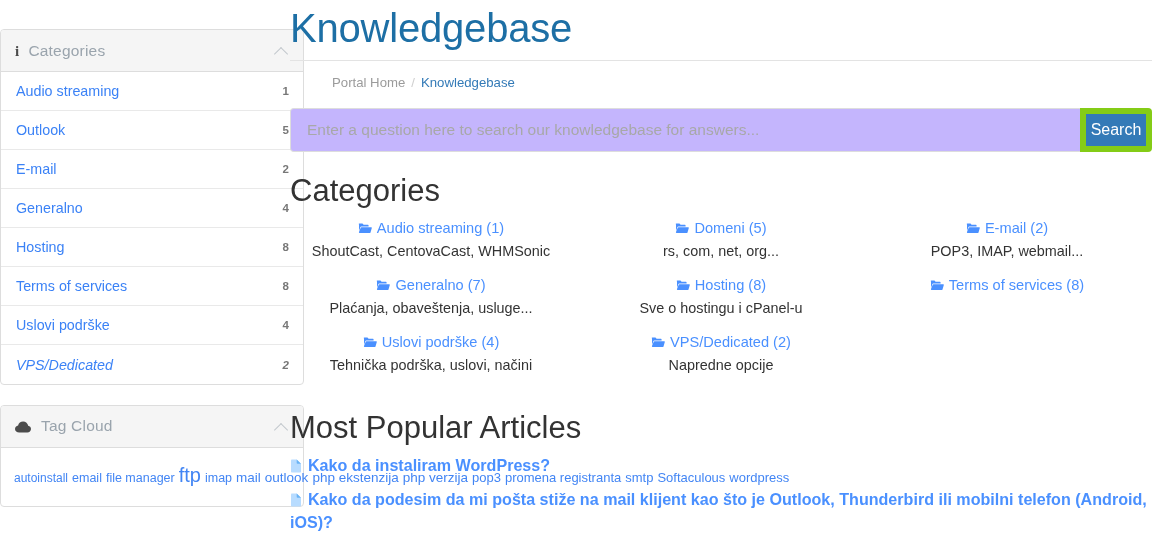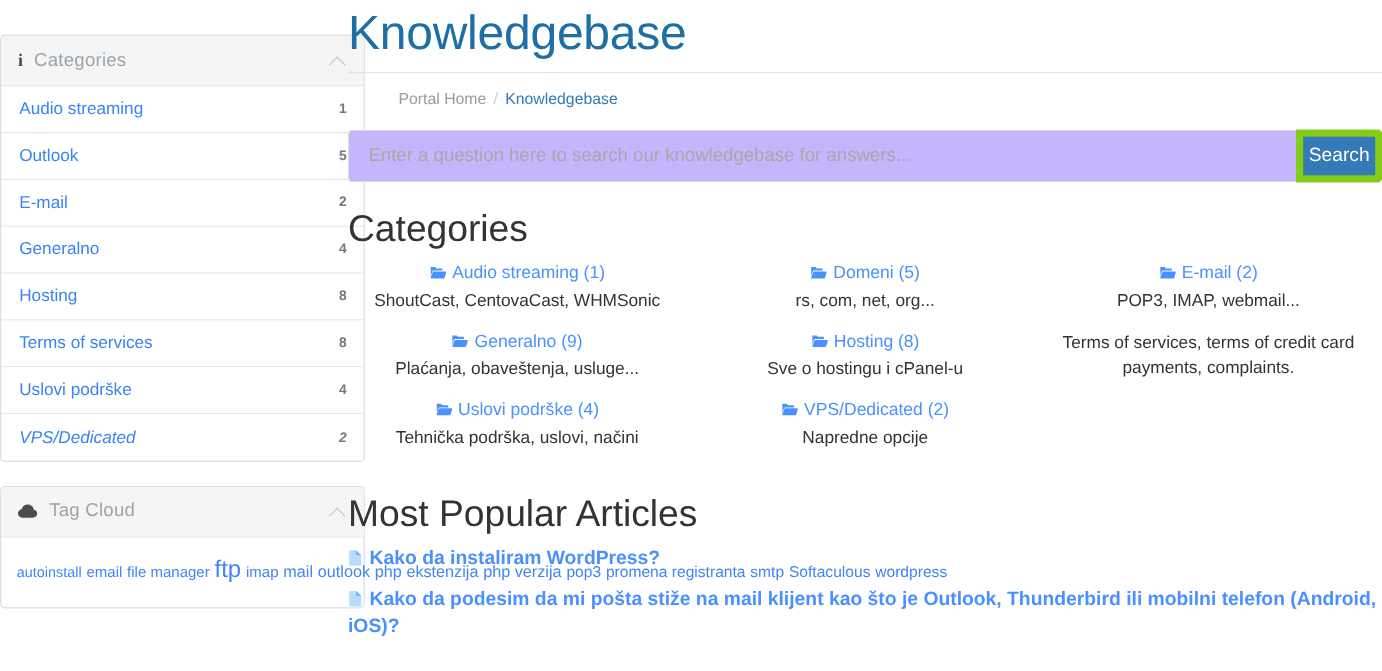--- a/index.html
+++ b/index.html
@@ -315,32 +315,35 @@
                 <path d="M0.6 1.2c0-.4.3-.7.7-.7h3.2l1.1 1.2h4.3c.4 0 .7.3.7.7v1.1H3.3c-.5 0-.9.3-1 .7L1 8.1V1.2z" fill="#4a90ff"></path>
                 <path d="M3.5 4.3h9.6c.5 0 .8.4.7.8l-1.3 4.4c-.1.4-.5.6-.9.6H1.6c-.5 0-.8-.4-.7-.8l1.7-4.4c.1-.4.5-.6.9-.6z" fill="#4a90ff"></path>
               </svg></span><span>E-mail (2)</span></a>
         <div class="cat-desc">POP3, IMAP, webmail...</div>
       </div>
 
       <div class="cat-cell">
         <a class="cat-link" href="#"><span class="folder-icon"><svg width="14" height="11" viewBox="0 0 14 11">
                 <path d="M0.6 1.2c0-.4.3-.7.7-.7h3.2l1.1 1.2h4.3c.4 0 .7.3.7.7v1.1H3.3c-.5 0-.9.3-1 .7L1 8.1V1.2z" fill="#4a90ff"></path>
                 <path d="M3.5 4.3h9.6c.5 0 .8.4.7.8l-1.3 4.4c-.1.4-.5.6-.9.6H1.6c-.5 0-.8-.4-.7-.8l1.7-4.4c.1-.4.5-.6.9-.6z" fill="#4a90ff"></path>
-              </svg></span><span>Generalno (9)</span></a>
+              </svg></span><span>Generalno (7)</span></a>
         <div class="cat-desc">Plaćanja, obaveštenja, usluge...</div>
       </div>
       <div class="cat-cell">
         <a class="cat-link" href="#"><span class="folder-icon"><svg width="14" height="11" viewBox="0 0 14 11">
                 <path d="M0.6 1.2c0-.4.3-.7.7-.7h3.2l1.1 1.2h4.3c.4 0 .7.3.7.7v1.1H3.3c-.5 0-.9.3-1 .7L1 8.1V1.2z" fill="#4a90ff"></path>
                 <path d="M3.5 4.3h9.6c.5 0 .8.4.7.8l-1.3 4.4c-.1.4-.5.6-.9.6H1.6c-.5 0-.8-.4-.7-.8l1.7-4.4c.1-.4.5-.6.9-.6z" fill="#4a90ff"></path>
               </svg></span><span>Hosting (8)</span></a>
         <div class="cat-desc">Sve o hostingu i cPanel-u</div>
       </div>
       <div class="cat-cell">
-        <div class="cat-desc">Terms of services, terms of credit card payments, complaints.</div>
+        <a class="cat-link" href="#"><span class="folder-icon"><svg width="14" height="11" viewBox="0 0 14 11">
+                <path d="M0.6 1.2c0-.4.3-.7.7-.7h3.2l1.1 1.2h4.3c.4 0 .7.3.7.7v1.1H3.3c-.5 0-.9.3-1 .7L1 8.1V1.2z" fill="#4a90ff"></path>
+                <path d="M3.5 4.3h9.6c.5 0 .8.4.7.8l-1.3 4.4c-.1.4-.5.6-.9.6H1.6c-.5 0-.8-.4-.7-.8l1.7-4.4c.1-.4.5-.6.9-.6z" fill="#4a90ff"></path>
+              </svg></span><span>Terms of services (8)</span></a>
       </div>
 
       <div class="cat-cell">
         <a class="cat-link" href="#"><span class="folder-icon"><svg width="14" height="11" viewBox="0 0 14 11">
                 <path d="M0.6 1.2c0-.4.3-.7.7-.7h3.2l1.1 1.2h4.3c.4 0 .7.3.7.7v1.1H3.3c-.5 0-.9.3-1 .7L1 8.1V1.2z" fill="#4a90ff"></path>
                 <path d="M3.5 4.3h9.6c.5 0 .8.4.7.8l-1.3 4.4c-.1.4-.5.6-.9.6H1.6c-.5 0-.8-.4-.7-.8l1.7-4.4c.1-.4.5-.6.9-.6z" fill="#4a90ff"></path>
               </svg></span><span>Uslovi podrške (4)</span></a>
         <div class="cat-desc">Tehnička podrška, uslovi, načini</div>
       </div>
       <div class="cat-cell">

